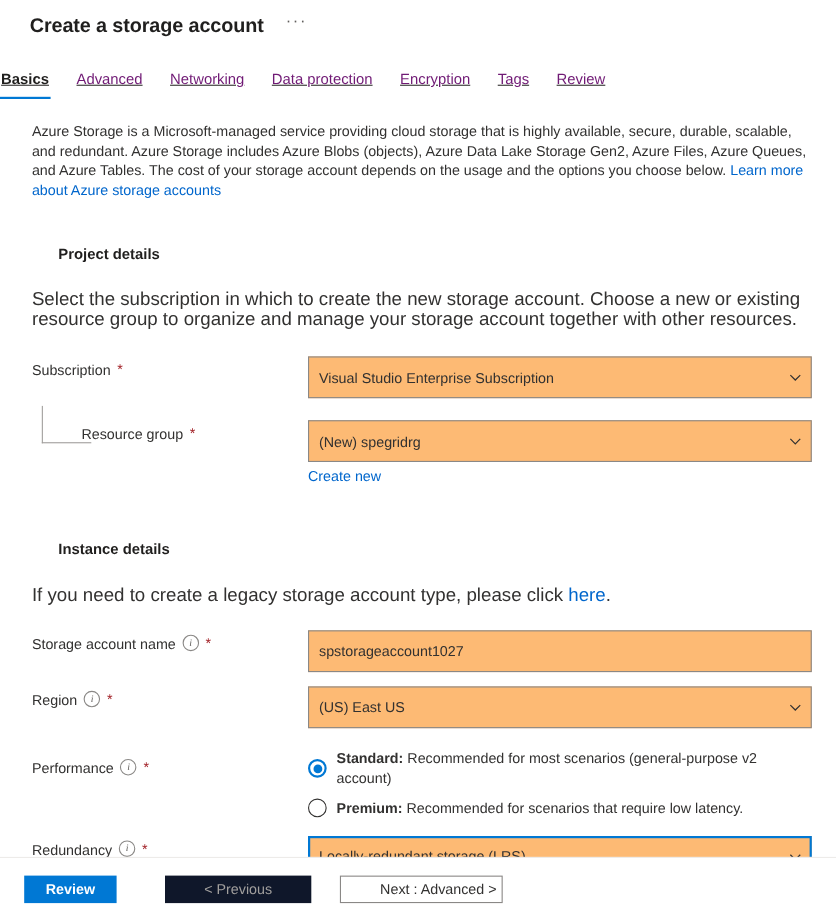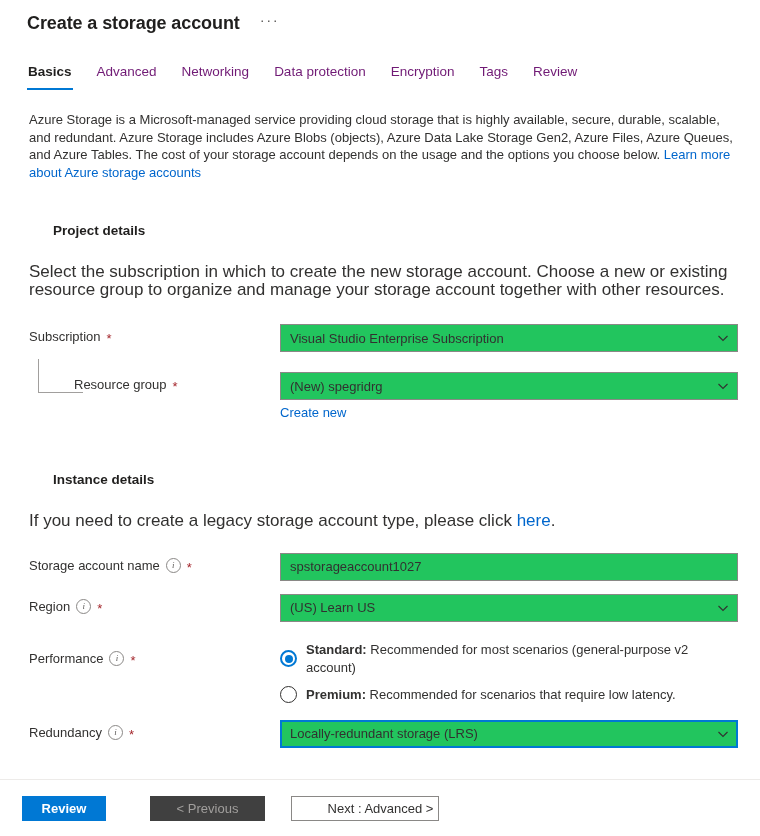--- a/index.html
+++ b/index.html
@@ -41,23 +41,23 @@
     padding: 2px 4px 8px 4px;
     cursor: pointer;
     user-select: none;
   }
 
   
   .tabs {
     display: flex;
     align-items: flex-end;
     gap: 23px;
-    padding-left: 27px;
     margin-top: 22px;
     height: 30px;
+    text-decoration: underline;
   }
   .tab {
     position: relative;
     font-size: 13.5px;
     color: #701a75;
     padding: 0 1px 9px 1px;
     cursor: pointer;
     white-space: nowrap;
     line-height: 18px;
   }
@@ -111,21 +111,20 @@
     display: flex;
     align-items: flex-start;
     position: relative;
   }
   .field-label {
     width: 251px;
     flex: 0 0 251px;
     font-size: 13px;
     color: #323130;
     display: flex;
-    align-items: center;
     gap: 6px;
     line-height: 18px;
     padding-top: 4px;
   }
   .field-label.indented {
     padding-left: 45px;
     width: 206px;
     flex: 0 0 206px;
   }
   .req {
@@ -149,23 +148,23 @@
     font-family: "Liberation Serif", serif;
     cursor: pointer;
     flex: 0 0 auto;
   }
 
   .control { flex: 1 1 auto; }
 
   .select-box,
   .text-box {
     box-sizing: border-box;
-    height: 28px;
+    height: 38px;
     border: 1px solid #8a8886;
-    background: #22c55e;
+    background: #fdba74;
     display: flex;
     align-items: center;
     padding: 0 8px 0 9px;
     font-size: 13px;
     color: #323130;
     cursor: pointer;
     position: relative;
   }
   .select-box.focused {
     border: 2px solid #0078d4;
@@ -269,23 +268,23 @@
     border: 1px solid transparent;
     padding: 0 12px;
   }
   .btn-primary {
     background: #0078d4;
     color: #ffffff;
     font-weight: bold;
     width: 84px;
   }
   .btn-disabled {
-    background: #404040;
+    background: #0f172a;
     color: #a19f9d;
-    width: 115px;
+    width: 133px;
     margin-left: 44px;
   }
   .btn-default {
     background: #ffffff;
     color: #323130;
     border: 1px solid #8a8886;
     width: 148px;
     margin-left: 26px;
     padding-left: 43px;
   }
@@ -374,21 +373,21 @@
   </div>
 
   <div class="form-row" style="margin-top:13px;">
     <div class="field-label">
       <span>Region</span>
       <span class="info-icon">i</span>
       <span class="req">*</span>
     </div>
     <div class="control">
       <div class="select-box">
-        <span class="value">(US) Learn US</span>
+        <span class="value">(US) East US</span>
         <span class="chev">
           <svg width="12" height="12" viewBox="0 0 12 12" aria-hidden="true">
             <path d="M1.5 4 L6 8.5 L10.5 4" fill="none" stroke="#323130" stroke-width="1.1"></path>
           </svg>
         </span>
       </div>
     </div>
   </div>
 
   <div class="form-row" style="margin-top:24px;">

